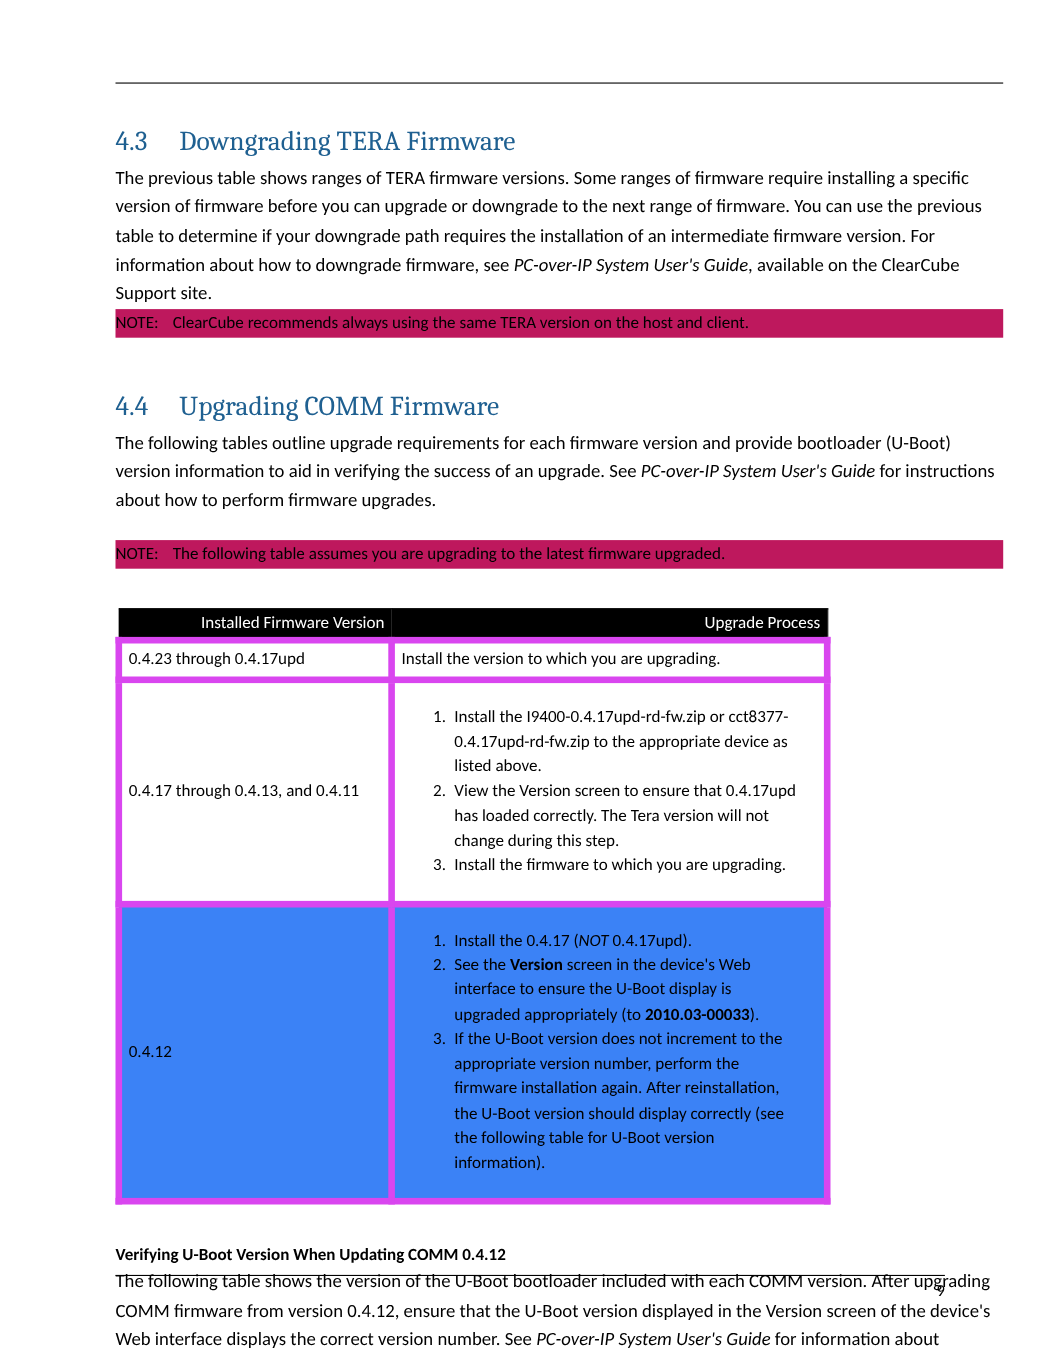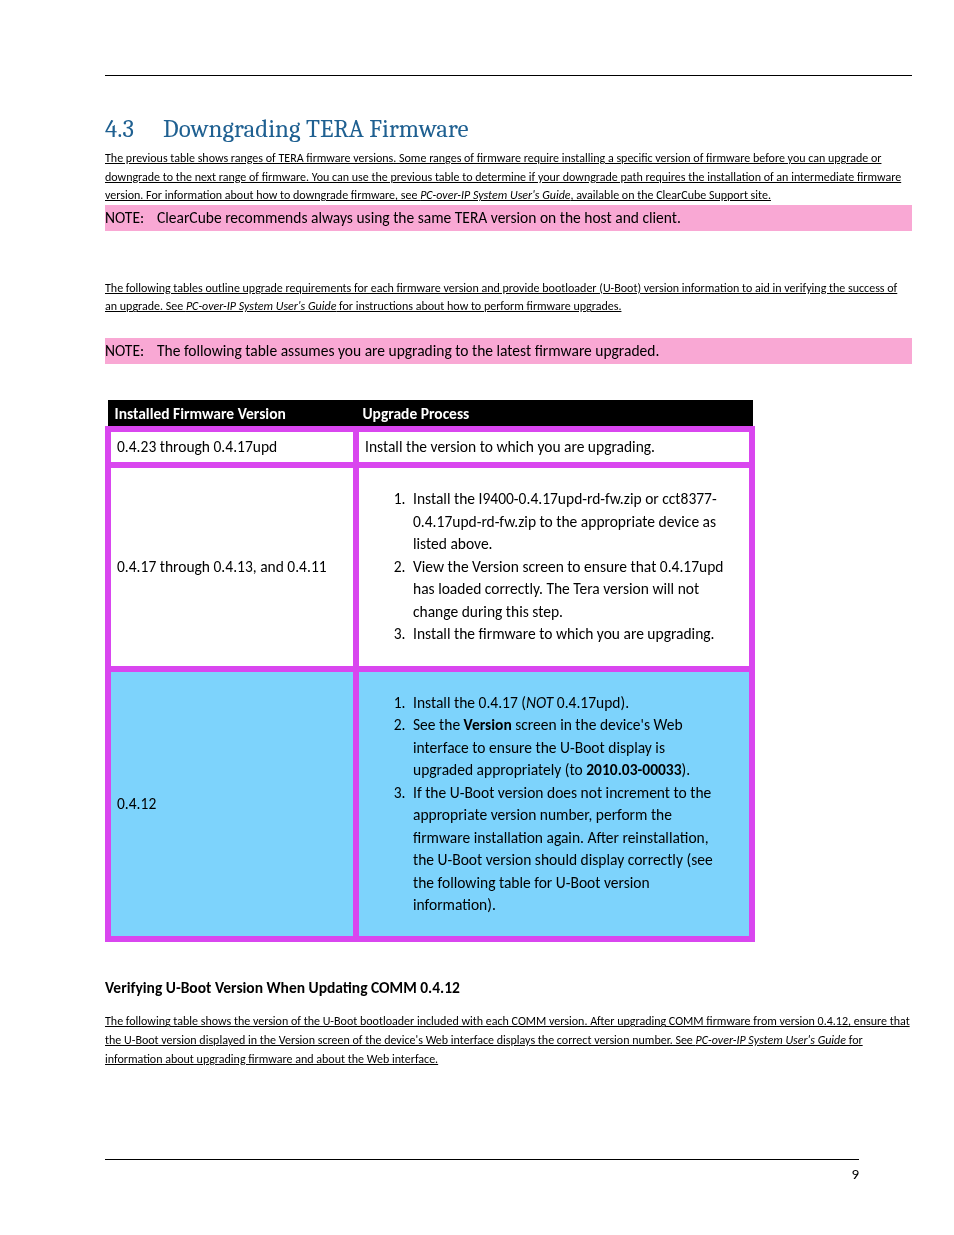--- a/index.html
+++ b/index.html
@@ -25,27 +25,26 @@
     font-weight: normal;
     color: #1F6091;
     font-size: 25px;
     margin: 0 0 6px 0;
   }
   h2.section-heading .num {
     display: inline-block;
     width: 58px;
   }
   p.body {
-    font-size: 12px;
+    font-size: 17px;
     line-height: 1.55;
     margin: 0 0 0 0;
-    text-decoration: underline;
   }
   .note-bar {
-    background: #f9a8d4;
+    background: #be185d;
     font-size: 15.5px;
     line-height: 1.55;
     padding: 1px 0 1px 0;
     margin: 0;
   }
   .note-label {
     display: inline-block;
     width: 52px;
   }
   .italic { font-style: italic; }
@@ -55,33 +54,33 @@
 
   table.fw {
     border-collapse: collapse;
     width: 650px;
     font-size: 15.5px;
     margin-top: 8px;
   }
   table.fw th {
     background: #000;
     color: #fff;
-    text-align: left;
-    font-weight: bold;
+    text-align: right;
+    font-weight: normal;
     padding: 3px 6px;
     border: 1px solid #000;
   }
   table.fw td {
     border: 6px solid #d946ef;
     padding: 4px 6px;
     vertical-align: middle;
     line-height: 1.45;
   }
   table.fw tr.shaded td {
-    background: #7dd3fc;
+    background: #3b82f6;
   }
   table.fw td.ver {
     width: 230px;
   }
   ol.proc {
     margin: 16px;
     padding-left: 28px;
   }
   ol.proc li {
     padding-left: 4px;
@@ -96,41 +95,44 @@
   }
   .page-num {
     position: absolute;
     right: 95px;
     bottom: 52px;
     font-size: 15px;
   }
   .subhead {
     font-weight: bold;
     font-size: 15.5px;
-    margin: 36px 0 15px 0;
+    margin: 36px 0 2px 0;
   }
 </style>
 </head>
 <body>
 
 <div class="page">
   <div class="top-rule"></div>
 
   <h2 class="section-heading">
     <span class="num">4.3</span><span>Downgrading TERA Firmware</span>
   </h2>
   <p class="body">
     <span>The previous table shows ranges of TERA firmware versions. Some ranges of firmware require installing a specific version of firmware before you can upgrade or downgrade to the next range of firmware. You can use the previous table to determine if your downgrade path requires the installation of an intermediate firmware version. For information about how to downgrade firmware, see </span><span class="italic">PC-over-IP System User's Guide</span><span>, available on the ClearCube Support site.</span>
   </p>
   <p class="note-bar">
     <span class="note-label">NOTE:</span><span>ClearCube recommends always using the same TERA version on the host and client.</span>
   </p>
 
   <div class="sec-gap"></div>
 
+  <h2 class="section-heading">
+    <span class="num">4.4</span><span>Upgrading COMM Firmware</span>
+  </h2>
   <p class="body">
     <span>The following tables outline upgrade requirements for each firmware version and provide bootloader (U-Boot) version information to aid in verifying the success of an upgrade. See </span><span class="italic">PC-over-IP System User's Guide</span><span> for instructions about how to perform firmware upgrades.</span>
   </p>
   <div class="small-gap"></div>
   <p class="note-bar">
     <span class="note-label">NOTE:</span><span>The following table assumes you are upgrading to the latest firmware upgraded.</span>
   </p>
 
   <div style="height:28px;"></div>
 

